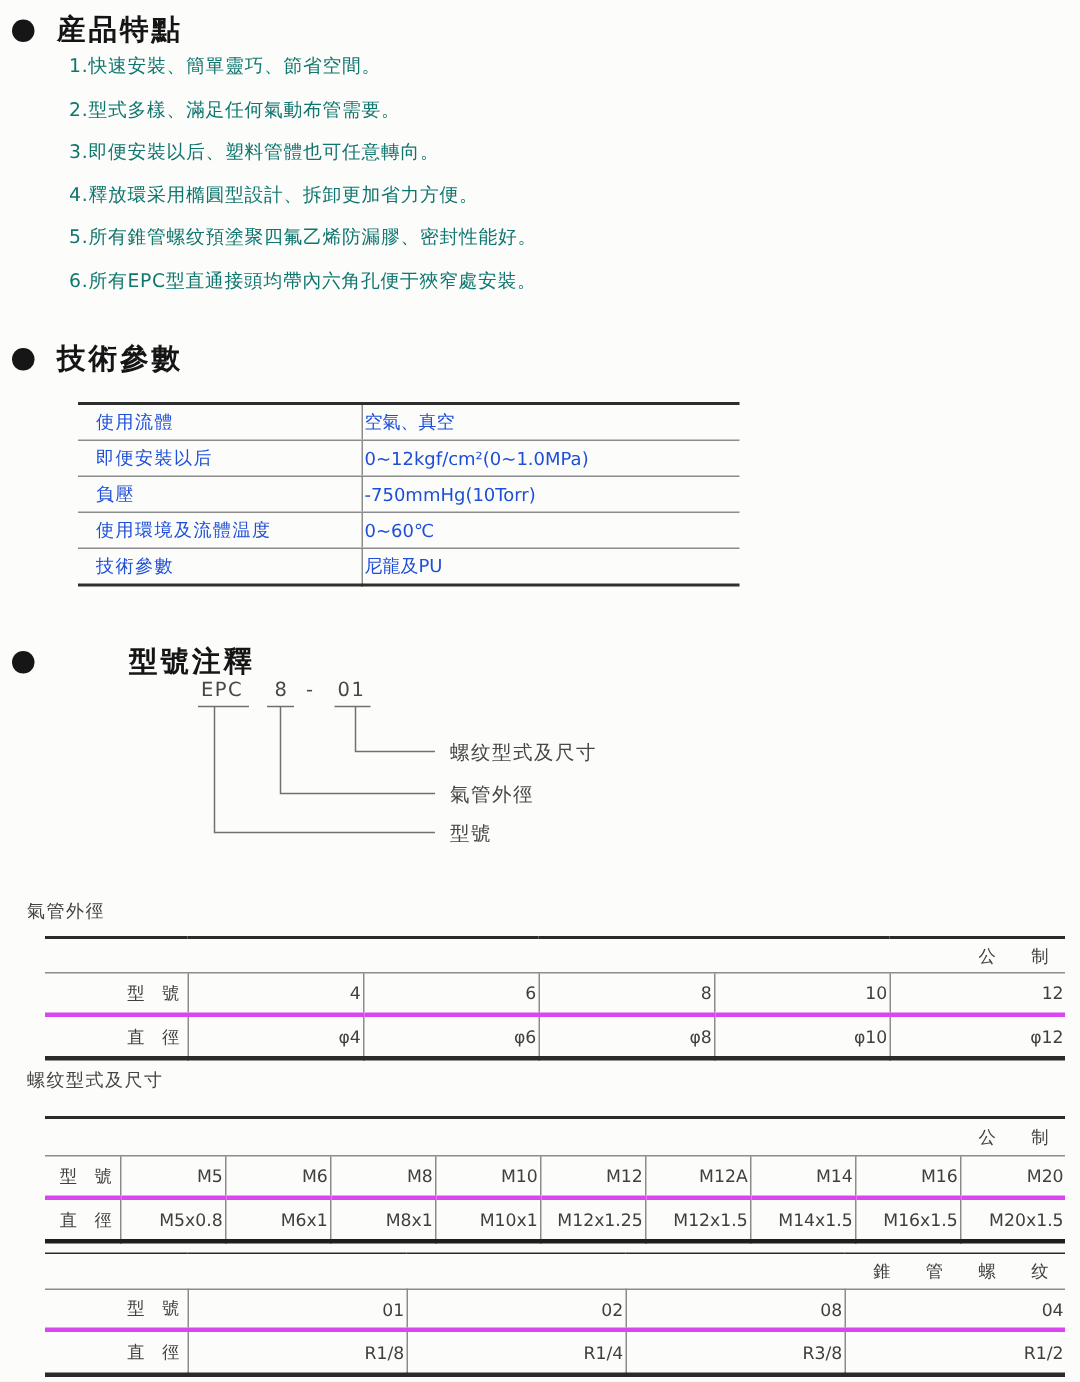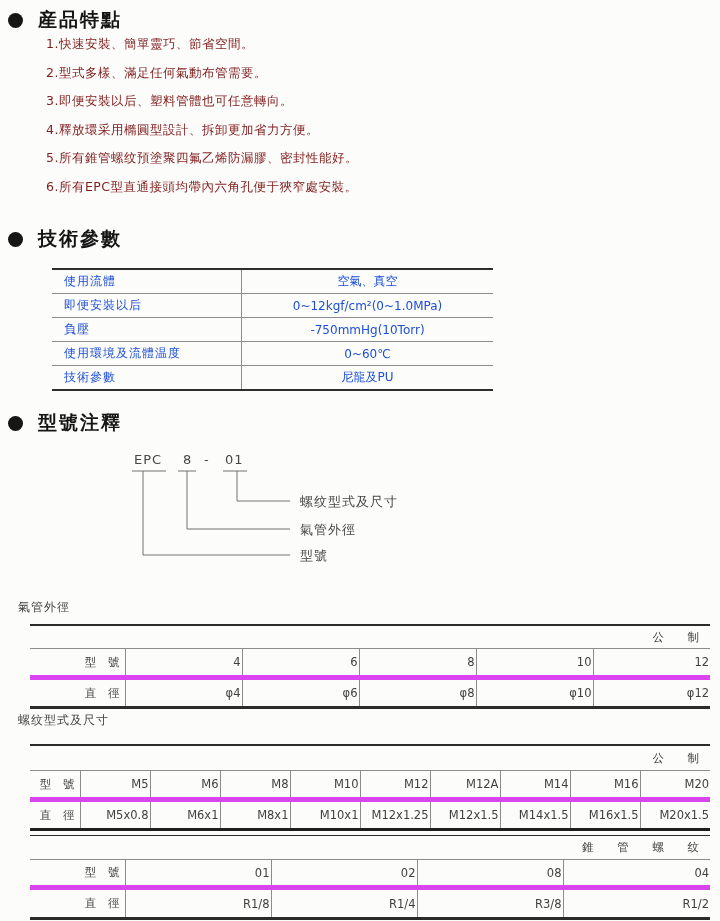--- a/index.html
+++ b/index.html
@@ -7,47 +7,47 @@
   .page{position:relative;width:720px;height:921px;background:#fcfcfb;margin:0 auto;
         color:#3d3d3d;overflow:hidden;}
 
   
   .sec-head{position:absolute;left:8px;display:flex;align-items:center;}
   .bullet{width:15px;height:15px;border-radius:50%;background:#161616;margin-right:15px;flex:0 0 auto;}
   .sec-title{font-size:19px;font-weight:bold;color:#151515;letter-spacing:2px;}
 
   
   .features{position:absolute;left:46px;top:37px;width:600px;}
-  .feat-item{font-size:12.5px;color:#7f1d1d;letter-spacing:0.5px;margin-bottom:14.5px;line-height:14px;}
+  .feat-item{font-size:12.5px;color:#0f766e;letter-spacing:0.5px;margin-bottom:14.5px;line-height:14px;}
 
   
   .tech{position:absolute;left:52px;top:268px;width:441px;border-collapse:collapse;table-layout:fixed;
         border-top:2px solid #2e2e2e;border-bottom:2px solid #2e2e2e;font-size:12px;color:#1d4ed8;}
   .tech td{border-bottom:1px solid #8c8c8c;height:21px;}
   .tech tr:last-child td{border-bottom:none;}
   .tech td.t-lbl{width:176px;padding-left:12px;text-align:left;letter-spacing:1px;}
-  .tech td.t-val{border-left:1px solid #8c8c8c;text-align:center;}
+  .tech td.t-val{border-left:1px solid #8c8c8c;text-align:left;}
 
   
   .diagram{position:absolute;left:100px;top:444px;}
   .diagram text{fill:#474747;font-family:"DejaVu Sans",sans-serif;}
   .diagram .code{font-size:13px;letter-spacing:1px;}
   .diagram .callout{font-size:13px;letter-spacing:1px;}
   .diagram line,.diagram polyline{stroke:#707070;stroke-width:1;fill:none;}
 
   
   .tbl-caption{position:absolute;left:18px;font-size:12px;color:#444;letter-spacing:1px;}
 
   
   .grid{position:absolute;left:30px;width:680px;border-collapse:collapse;table-layout:fixed;
         font-size:11.5px;color:#3f3f3f;border-top:2px solid #2b2b2b;}
   .grid td{text-align:right;border-left:1px solid #8c8c8c;}
   .grid td:first-child{border-left:none;}
   .grid tr.group-row td{border-left:none;border-bottom:1px solid #8c8c8c;letter-spacing:10px;}
-  .grid tr.mid td{border-bottom:5px solid #d946ef;}
+  .grid tr.mid td{border-bottom:3px solid #d946ef;}
   .grid td.lbl{letter-spacing:4px;}
   .t-tube{top:624px;border-bottom:3px solid #2b2b2b;}
   .t-tube tr.group-row td{height:20px;}
   .t-tube tr.mid td,.t-tube tr.last td{height:24px;}
   .t-thread{top:744px;border-bottom:3px solid #1f1f1f;}
   .t-thread tr.group-row td{height:22px;}
   .t-thread tr.mid td,.t-thread tr.last td{height:24px;}
   .t-taper{top:835px;border-top:1.5px solid #2b2b2b;border-bottom:3px solid #2b2b2b;}
   .t-taper tr.group-row td{height:21px;}
   .t-taper tr.mid td{height:23px;}
@@ -93,21 +93,21 @@
       <td class="t-lbl">使用環境及流體温度</td>
       <td class="t-val">0~60℃</td>
     </tr>
     <tr>
       <td class="t-lbl">技術參數</td>
       <td class="t-val">尼龍及PU</td>
     </tr>
   </tbody>
     </table>
 
-  <div class="sec-head" style="top:410px;">
+  <div class="sec-head" style="top:428px;gap:48px;">
     <span class="bullet"></span>
     <span class="sec-title">型號注釋</span>
   </div>
   <svg class="diagram" width="360" height="130" viewBox="0 0 360 130">
     <text class="code" x="34" y="20">EPC</text>
     <text class="code" x="83" y="20">8</text>
     <text class="code" x="104" y="20">-</text>
     <text class="code" x="125" y="20">01</text>
     <line x1="32" y1="27" x2="66" y2="27"></line>
     <line x1="78" y1="27" x2="96" y2="27"></line>

